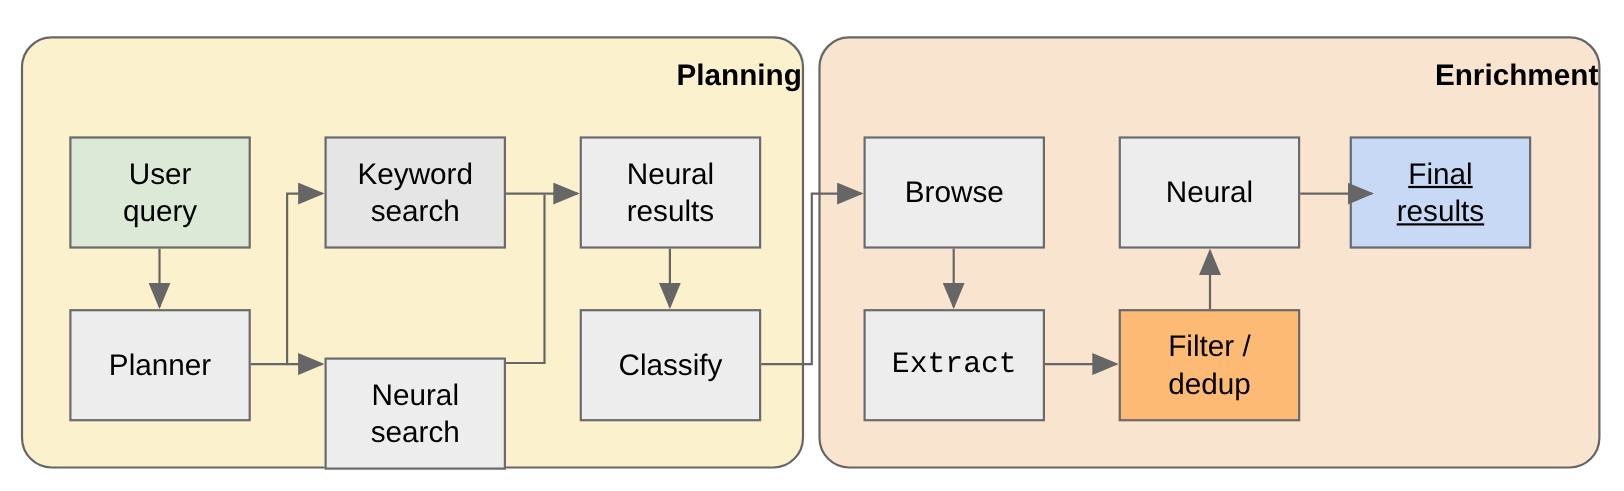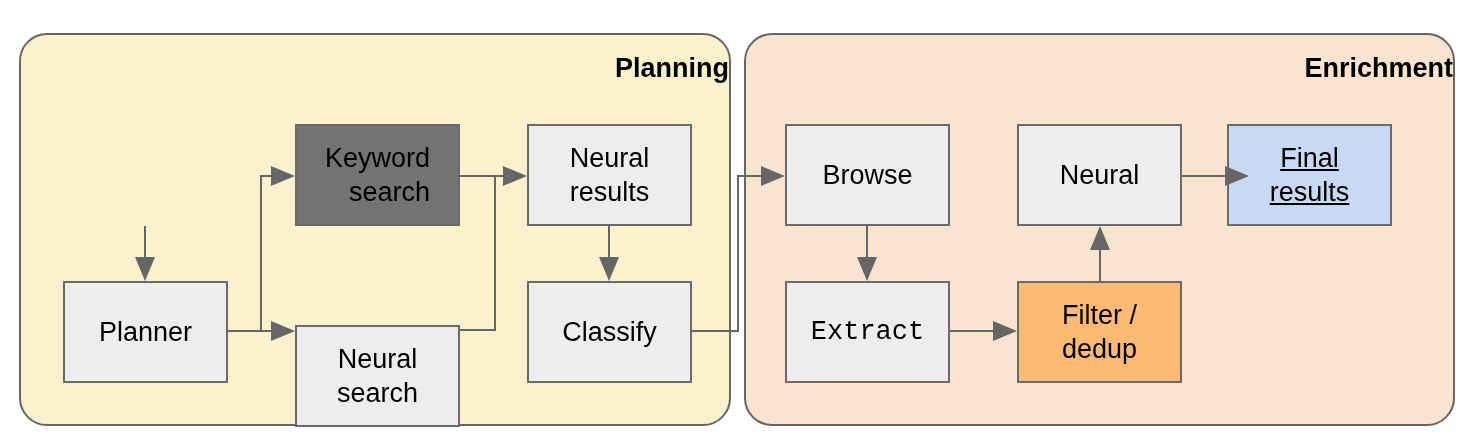--- a/index.html
+++ b/index.html
@@ -76,24 +76,26 @@
 <div id="canvas">
 
   <div class="group group-planning" style="background-color: rgb(252, 241, 205);">
     <div class="group-title">Planning</div>
   </div>
 
   <div class="group group-enrichment" style="background-color: rgb(249, 228, 207);">
     <div class="group-title">Enrichment</div>
   </div>
 
+  <div class="node pos-user-query" style="background-color: rgb(219, 233, 214);">User
+query</div>
 
   <div class="node pos-planner" style="background-color: rgb(237, 237, 237);">Planner</div>
 
-  <div class="node pos-keyword" style="background-color: #737373; text-align: right;">Keyword
+  <div class="node pos-keyword" style="background-color: #e5e5e5;">Keyword
 search</div>
 
   <div class="node pos-neural" style="background-color: rgb(237, 237, 237); margin-top: 44px;">Neural
 search</div>
 
   <div class="node pos-gather" style="background-color: rgb(237, 237, 237);">Neural
 results</div>
 
   <div class="node pos-classify" style="background-color: rgb(237, 237, 237);">Classify</div>
 

